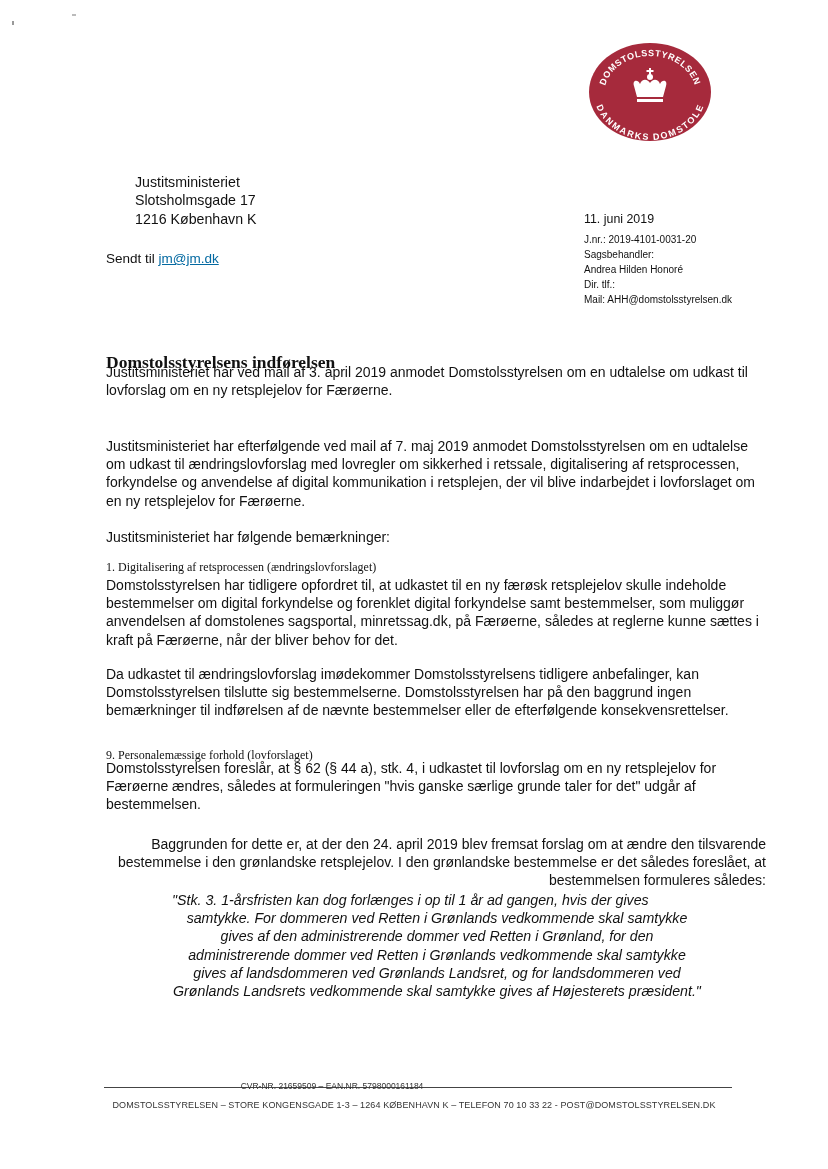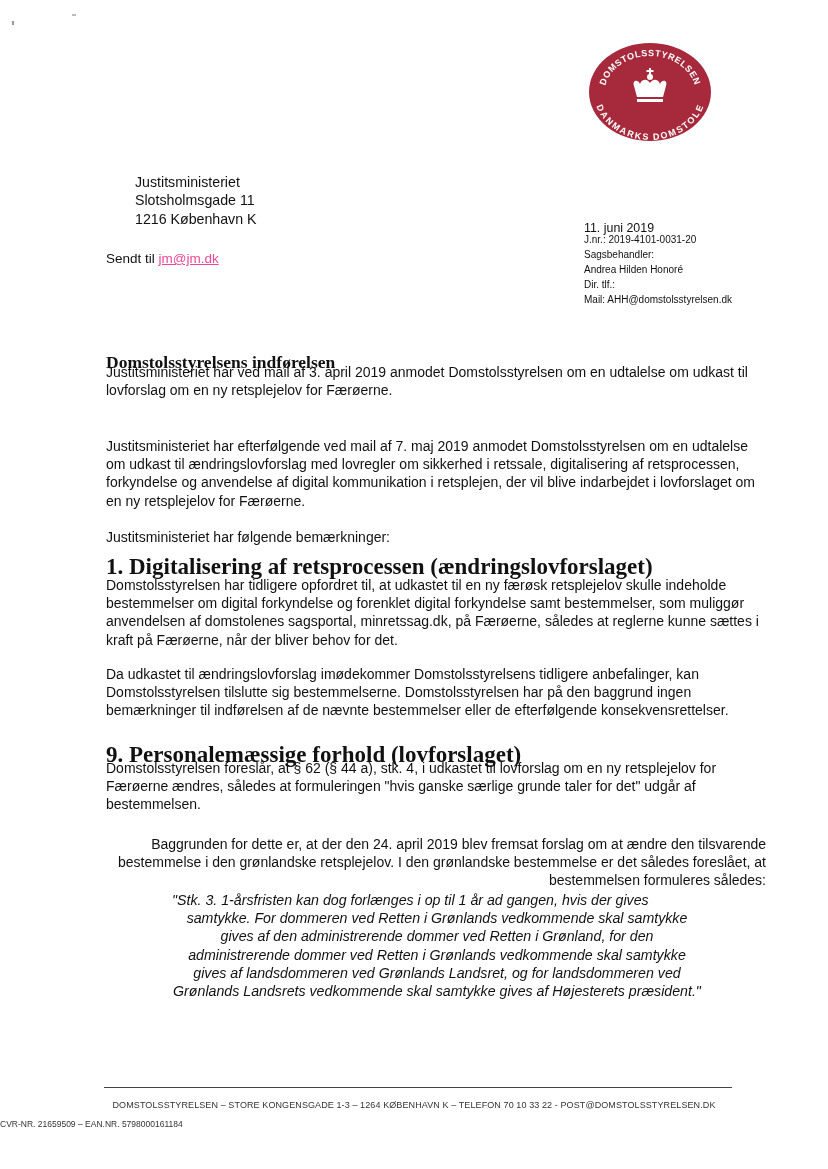--- a/index.html
+++ b/index.html
@@ -9,37 +9,37 @@
   
   .scan-mark { position: absolute; background: #999; }
 
   
   #logo { left: 588px; top: 42px; width: 124px; height: 100px; }
 
   
   #recipient { left: 106px; top: 173px; margin-left: 29px; }
   #recipient div { font-size: 14.2px; line-height: 18.4px; }
   #sent-to { left: 106px; top: 251px; font-size: 13.5px; }
-  #sent-to a { color: #ec4899; text-decoration: underline; }
+  #sent-to a { color: #0369a1; text-decoration: underline; }
 
   
-  #date { left: 584px; top: 221px; font-size: 12.4px; }
+  #date { left: 584px; top: 212px; font-size: 12.4px; }
   #meta { left: 584px; top: 232px; font-size: 10px; line-height: 15px; }
 
   
   .doc-title { left: 106px; top: 352px; font-family: "Liberation Serif", serif; font-weight: bold; font-size: 17.5px; }
   .para { left: 106px; width: 660px; font-size: 14px; line-height: 18.2px; text-align: left; }
-  .section-h { left: 106px; font-family: "Liberation Serif", serif; font-weight: bold; font-size: 23px; line-height: 20px; }
+  .section-h { left: 106px; font-family: "Liberation Serif", serif; font-weight: normal; font-size: 12px; line-height: 20px; }
   .quote { left: 160px; width: 560px; font-style: italic; font-size: 14.2px; line-height: 18.2px; text-align: center; }
   .quote .first { display: block; text-align: left; }
 
   
   #footer-rule { left: 104px; top: 1087px; width: 628px; height: 1px; background: #444; }
   #footer-line1 { left: 0; width: 828px; top: 1100px; text-align: center; font-size: 9px; letter-spacing: 0.1px; color: #333; }
-  #footer-line2 { left: 0; width: 664px; top: 1119px; text-align: left; font-size: 8.5px; color: #333; }
+  #footer-line2 { left: 0; width: 664px; top: 1081px; text-align: center; font-size: 8.5px; color: #333; }
 </style>
 </head>
 <body>
 
 <div class="scan-mark" style="left:12px;top:21px;width:2px;height:4px;"></div>
 <div class="scan-mark" style="left:72px;top:14px;width:4px;height:2px;background:#bbb;"></div>
 
 <div id="logo" class="abs">
   <svg width="124" height="100" viewBox="0 0 124 100">
     <defs>
@@ -58,21 +58,21 @@
       <rect x="58.5" y="28" width="7" height="2"></rect>
       <circle cx="62" cy="35" r="3"></circle>
       <path d="M 46 44 C 44 38, 50 37, 52 42 C 54 36, 60 37, 62 41 C 64 37, 70 36, 72 42 C 74 37, 80 38, 78 44 L 75 55 L 49 55 Z"></path>
       <rect x="49" y="57" width="26" height="3"></rect>
     </g>
   </svg>
 </div>
 
 <div id="recipient" class="abs">
   <div>Justitsministeriet</div>
-  <div>Slotsholmsgade 11</div>
+  <div>Slotsholmsgade 17</div>
   <div>1216 København K</div>
 </div>
 <div id="sent-to" class="abs">
   <span>Sendt til</span>
   <a>jm@jm.dk</a>
 </div>
 
 <div id="date" class="abs">11. juni 2019</div>
 <div id="meta" class="abs">
   <div>J.nr.: 2019-4101-0031-20</div>

